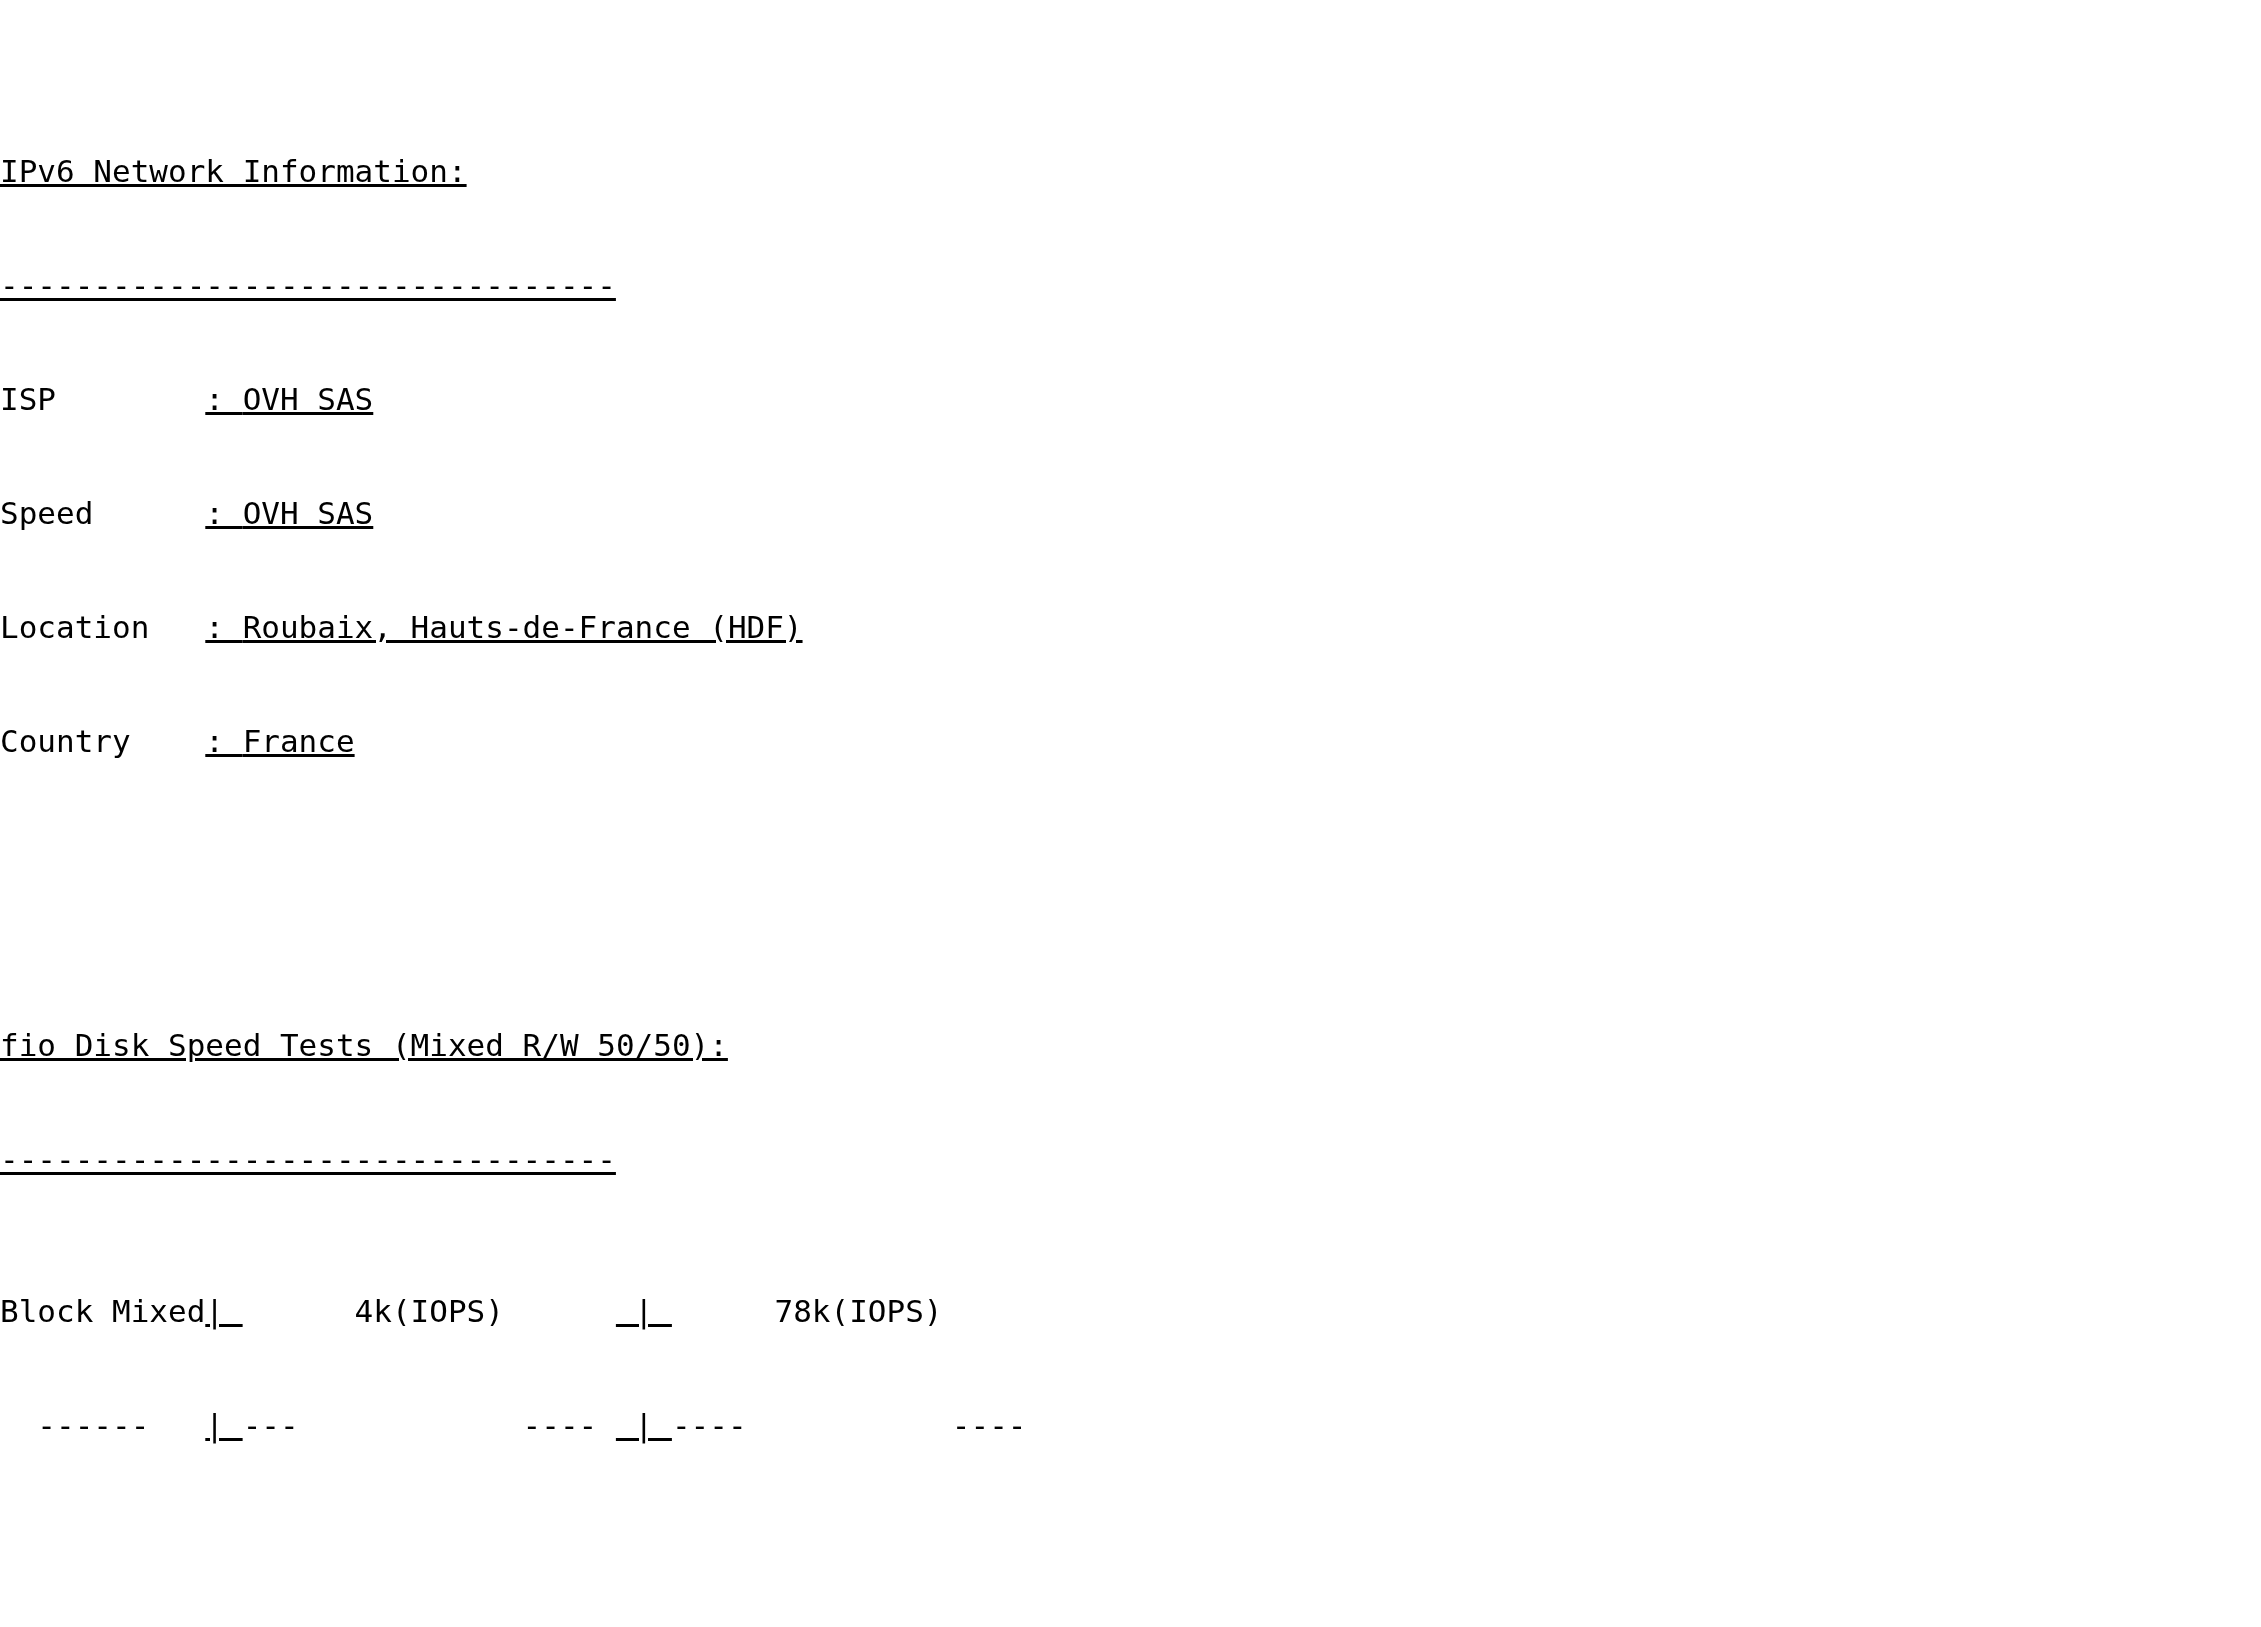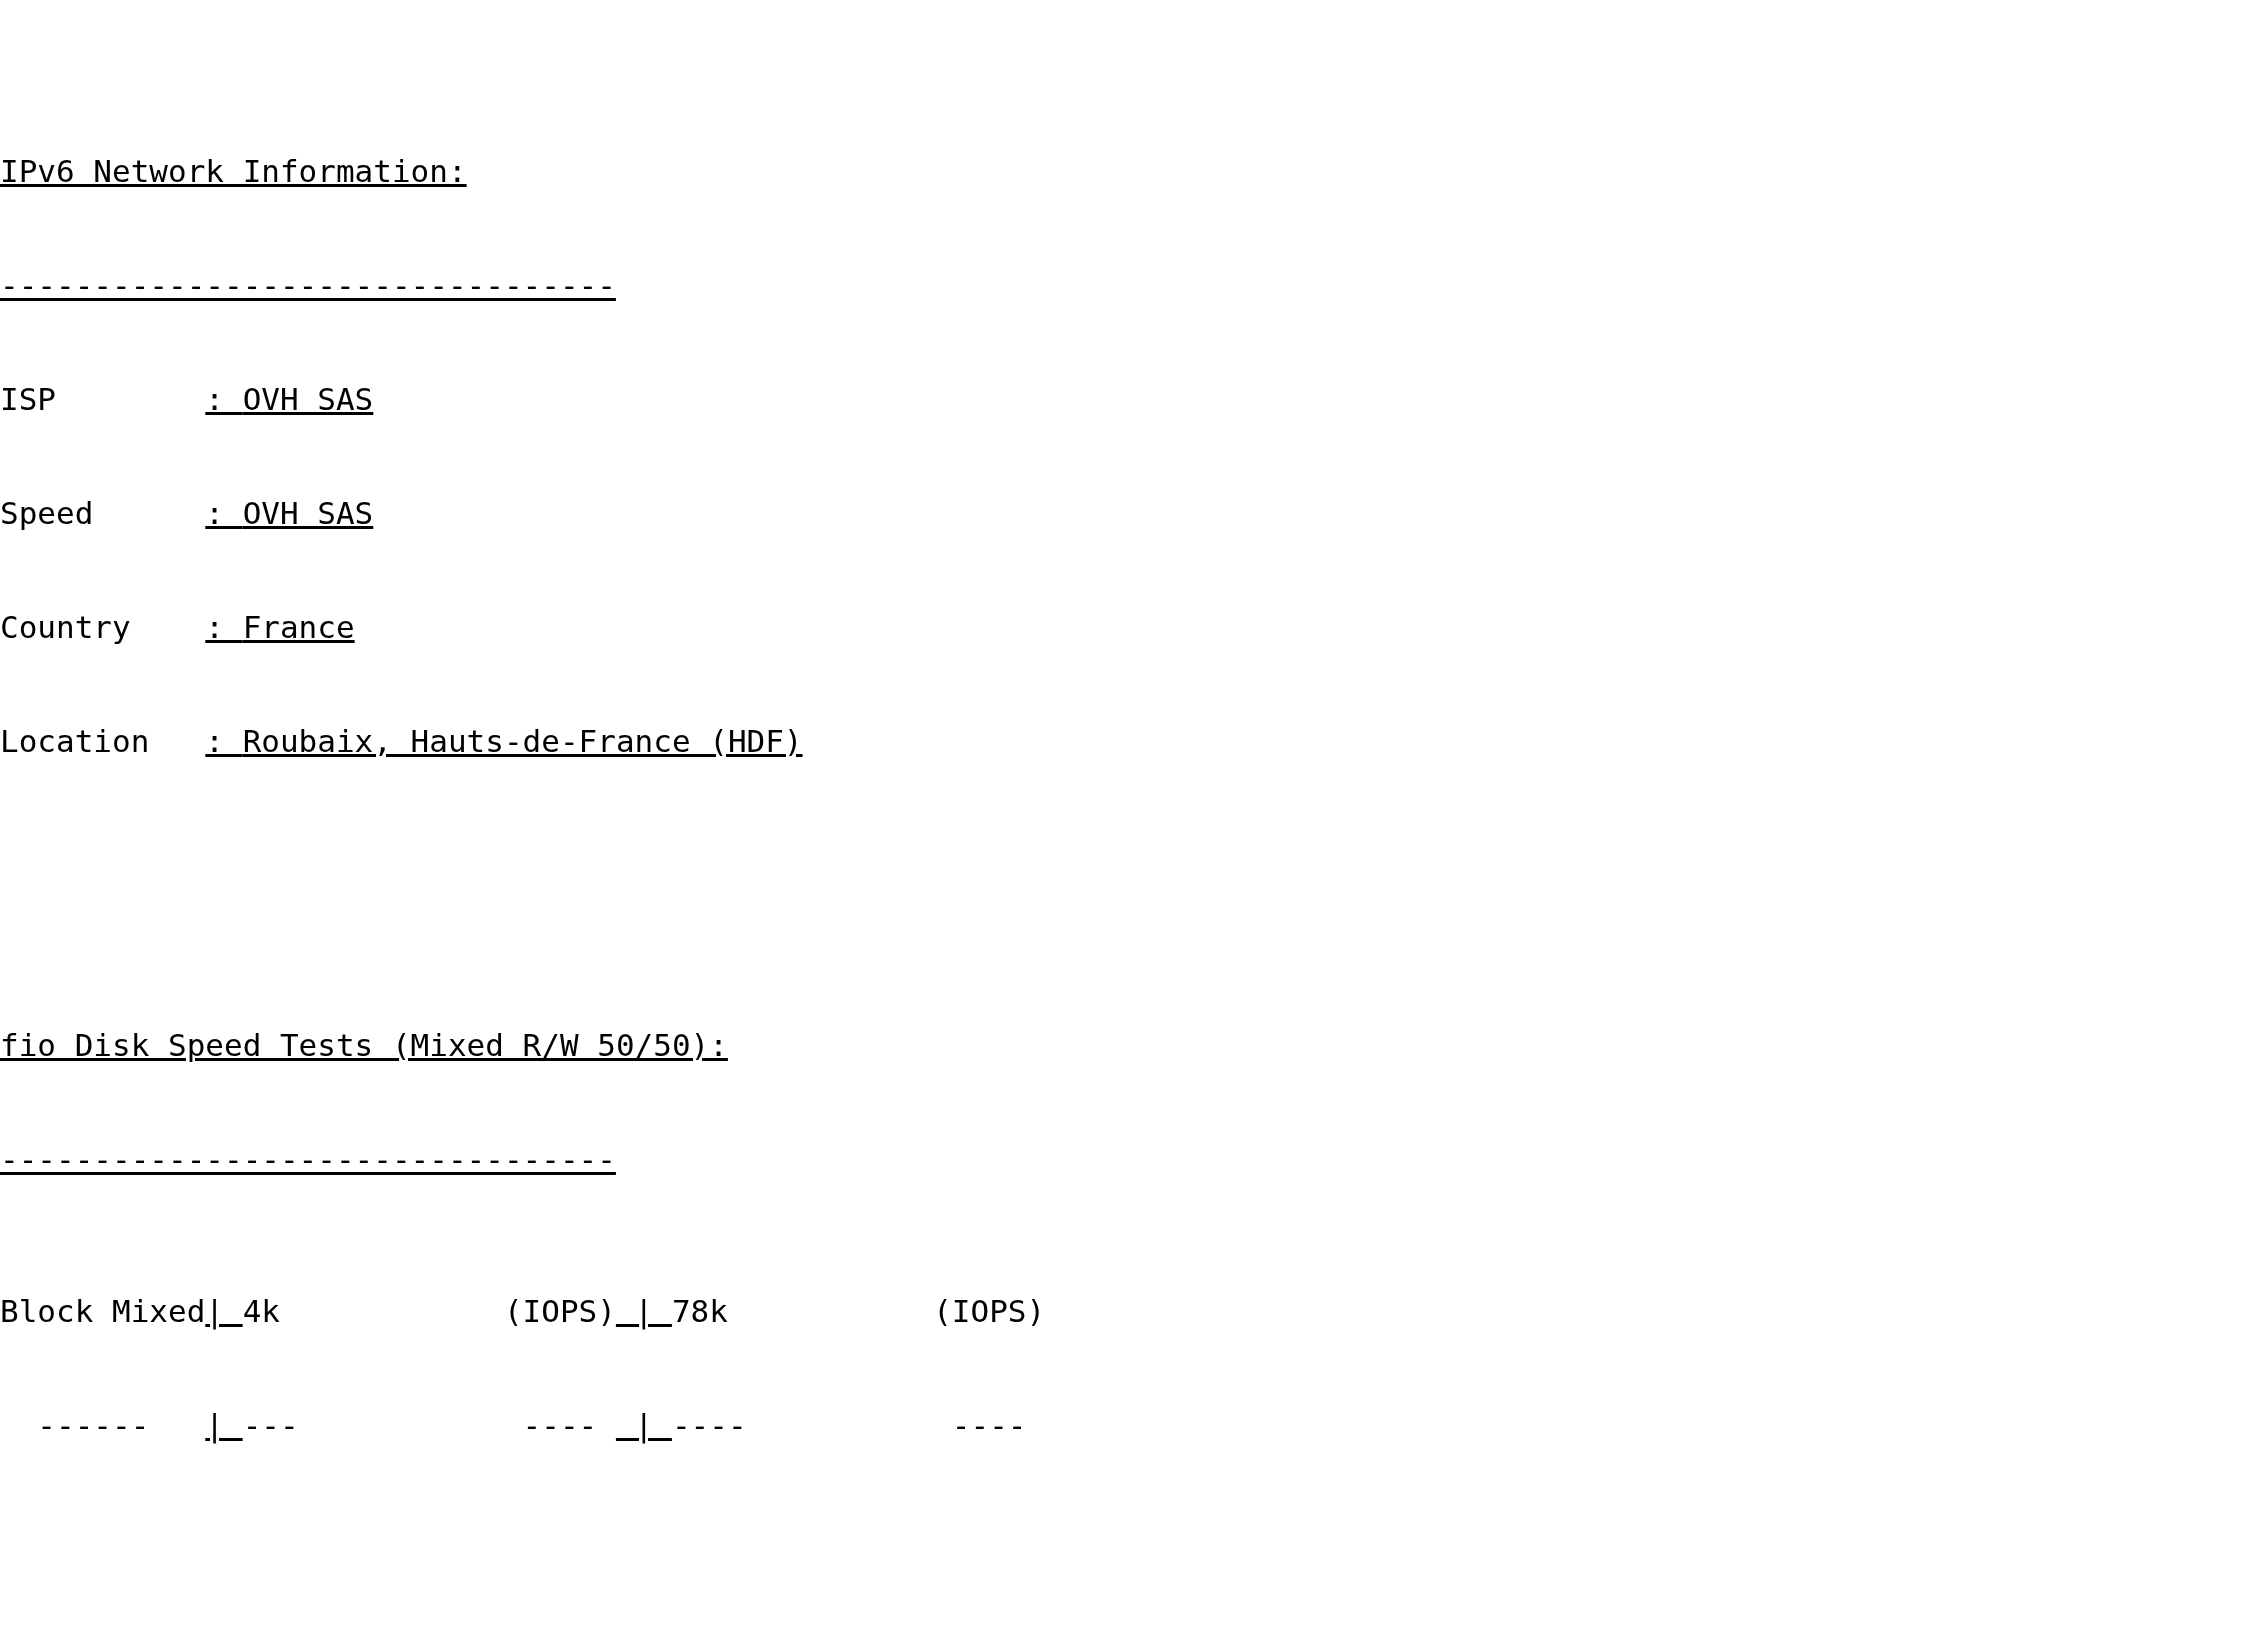--- a/index.html
+++ b/index.html
@@ -7,34 +7,34 @@
   .terminal{
     font-family:"DejaVu Sans Mono","Liberation Mono",monospace;
     font-size:31px;
     line-height:38px;
     color:#000000;
     white-space:pre;
   }
   .line{height:38px;white-space:pre;text-decoration:underline;}
   .c11{display:inline-block;width:11ch;white-space:pre;}
   .c20{display:inline-block;width:20ch;white-space:pre;}
-  .cell20{display:inline-flex;width:20ch;justify-content:space-between;white-space:pre;}
+  .cell20{display:inline-flex;width:20ch;justify-content:center;white-space:pre;}
 </style>
 </head>
 <body>
 
 <div class="terminal">
 
   
   <div class="line">IPv6 Network Information:</div>
   <div class="line">---------------------------------</div>
   <div class="line"><span class="c11">ISP</span><span>: </span><span>OVH SAS</span></div>
   <div class="line"><span class="c11">Speed</span><span>: </span><span>OVH SAS</span></div>
+  <div class="line"><span class="c11">Location</span><span>: </span><span>Roubaix, Hauts-de-France (HDF)</span></div>
   <div class="line"><span class="c11">Country</span><span>: </span><span>France</span></div>
-  <div class="line"><span class="c11">Location</span><span>: </span><span>Roubaix, Hauts-de-France (HDF)</span></div>
   <div class="line"></div>
 
   
   <div class="line">fio Disk Speed Tests (Mixed R/W 50/50):</div>
   <div class="line">---------------------------------</div>
 
   <div class="line"><span class="c11">Block Mixed</span><span>| </span><span class="cell20"><span>4k</span><span>(IOPS)</span></span><span> | </span><span class="cell20"><span>78k</span><span>(IOPS)</span></span></div>
   <div class="line"><span class="c11">  ------   </span><span>| </span><span class="c20">---            ---- </span><span> | </span><span class="c20">----           ---- </span></div>
   
   

